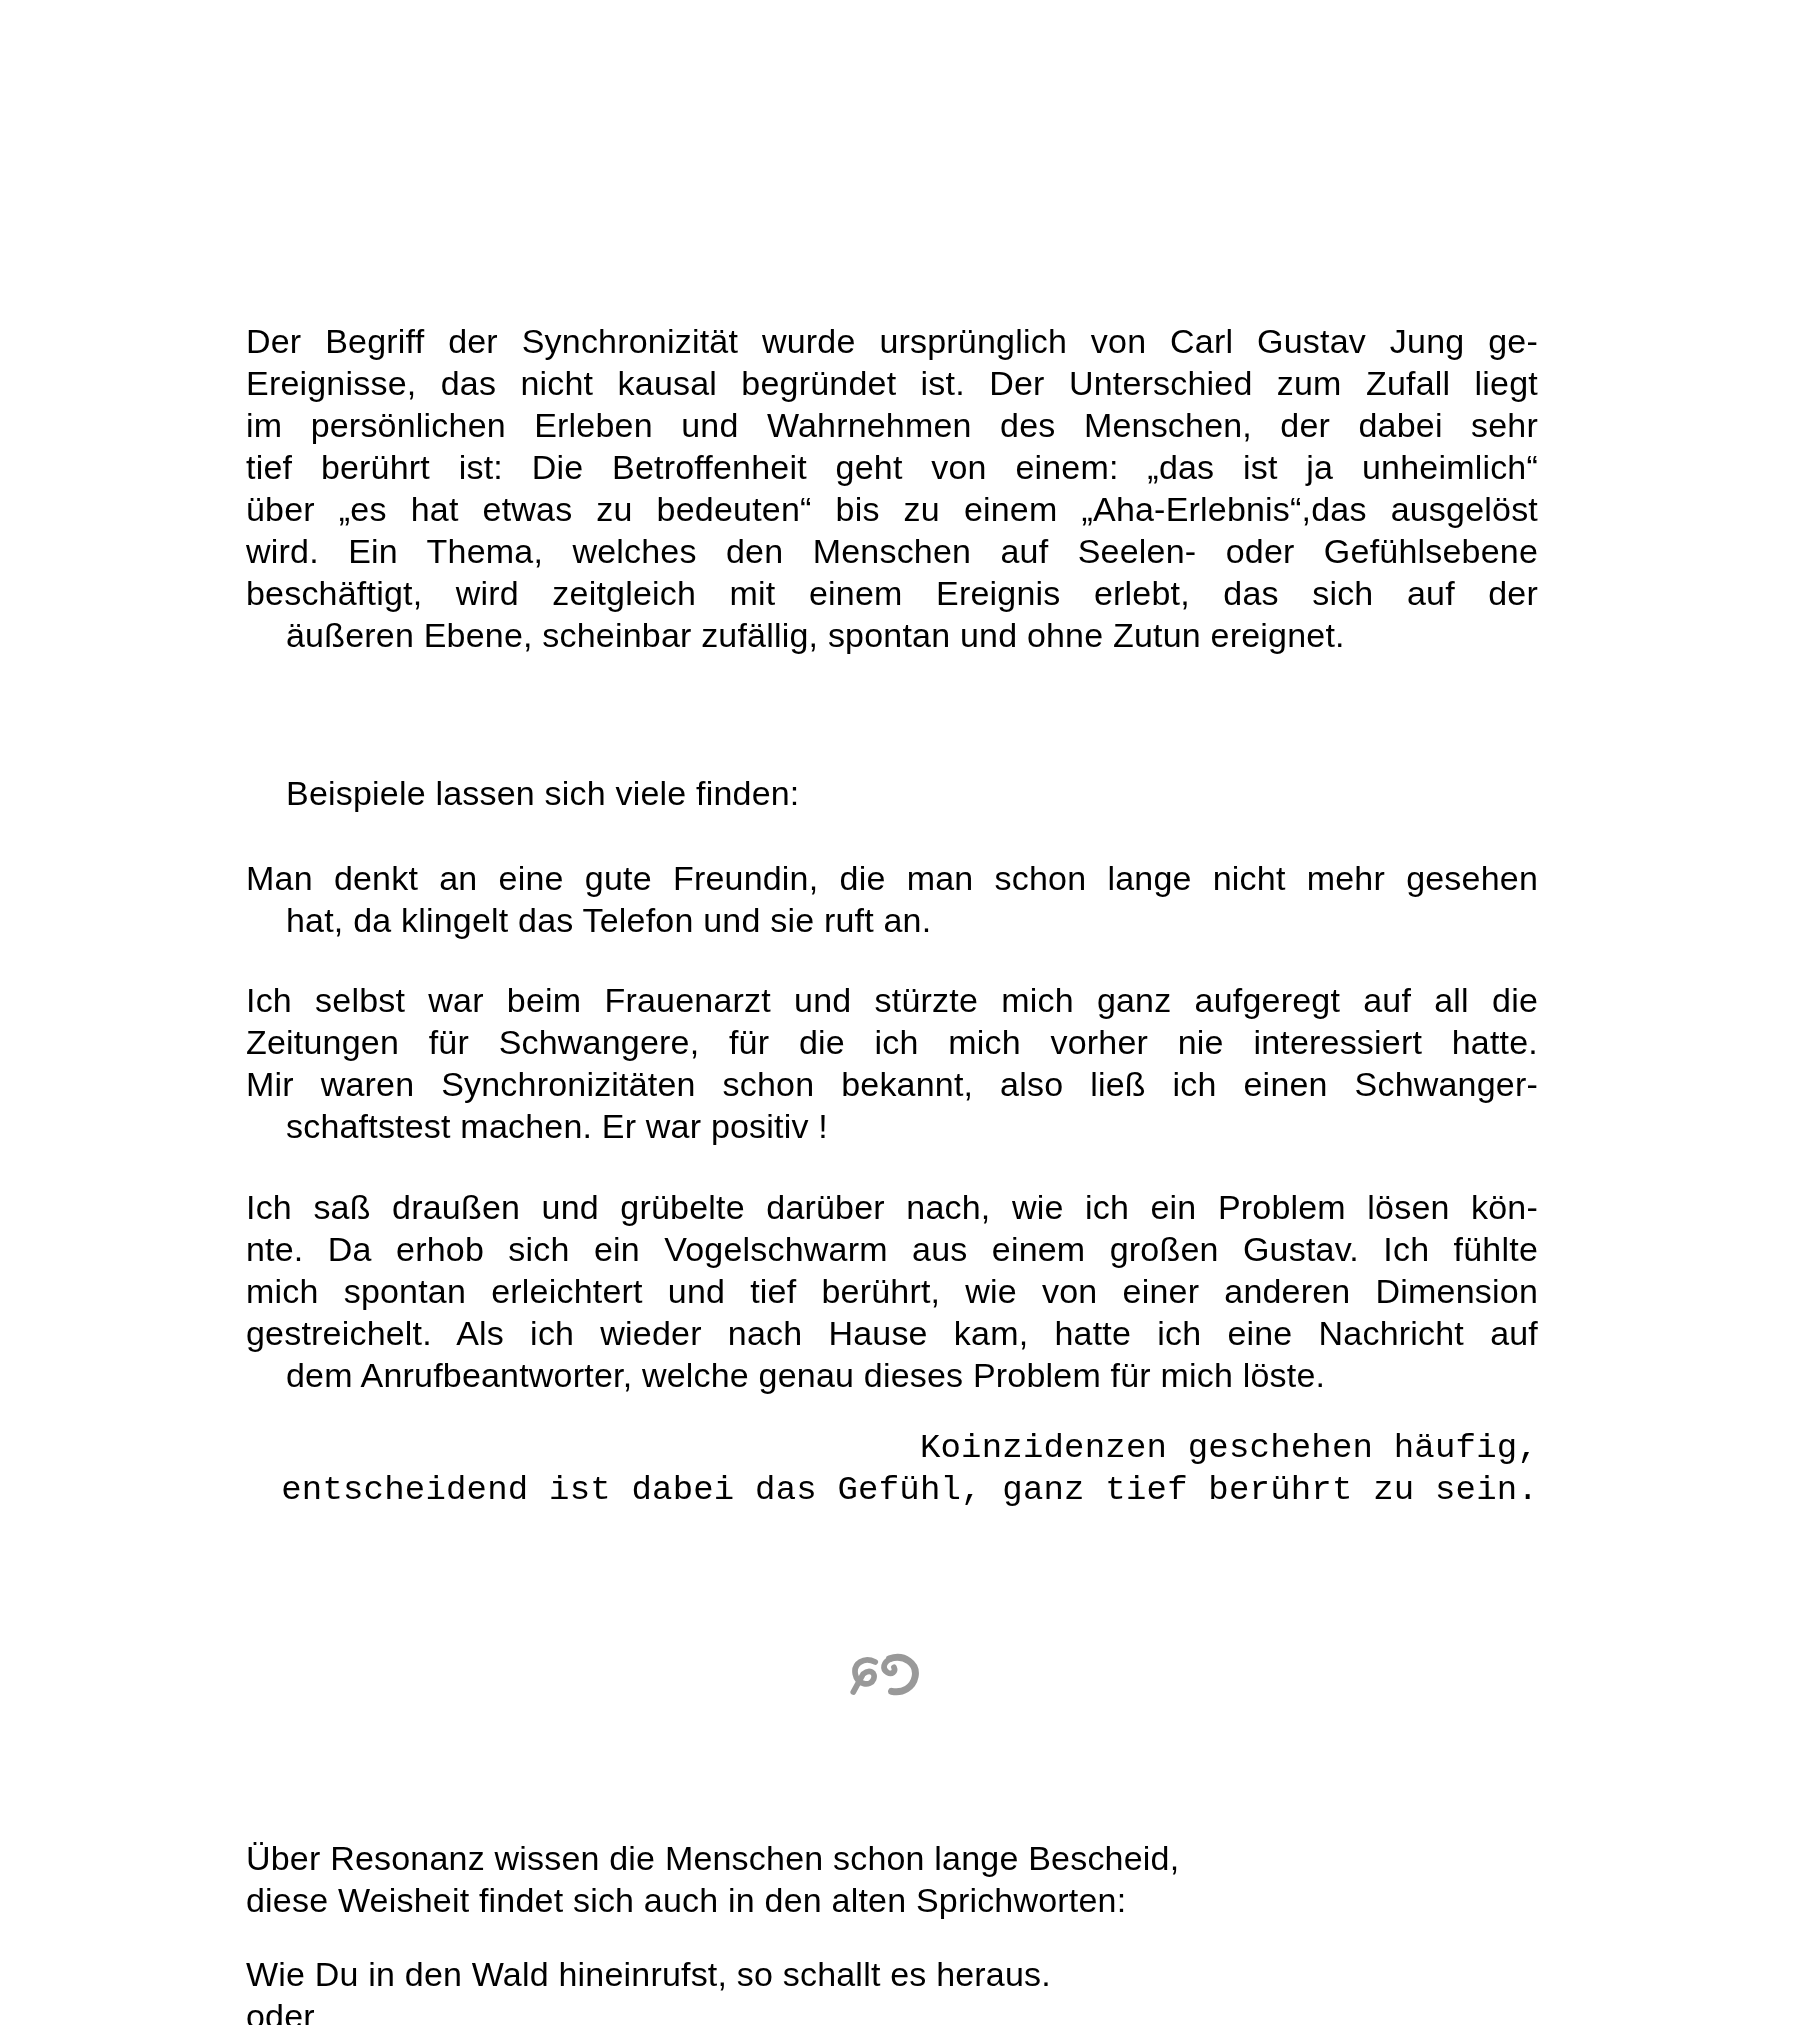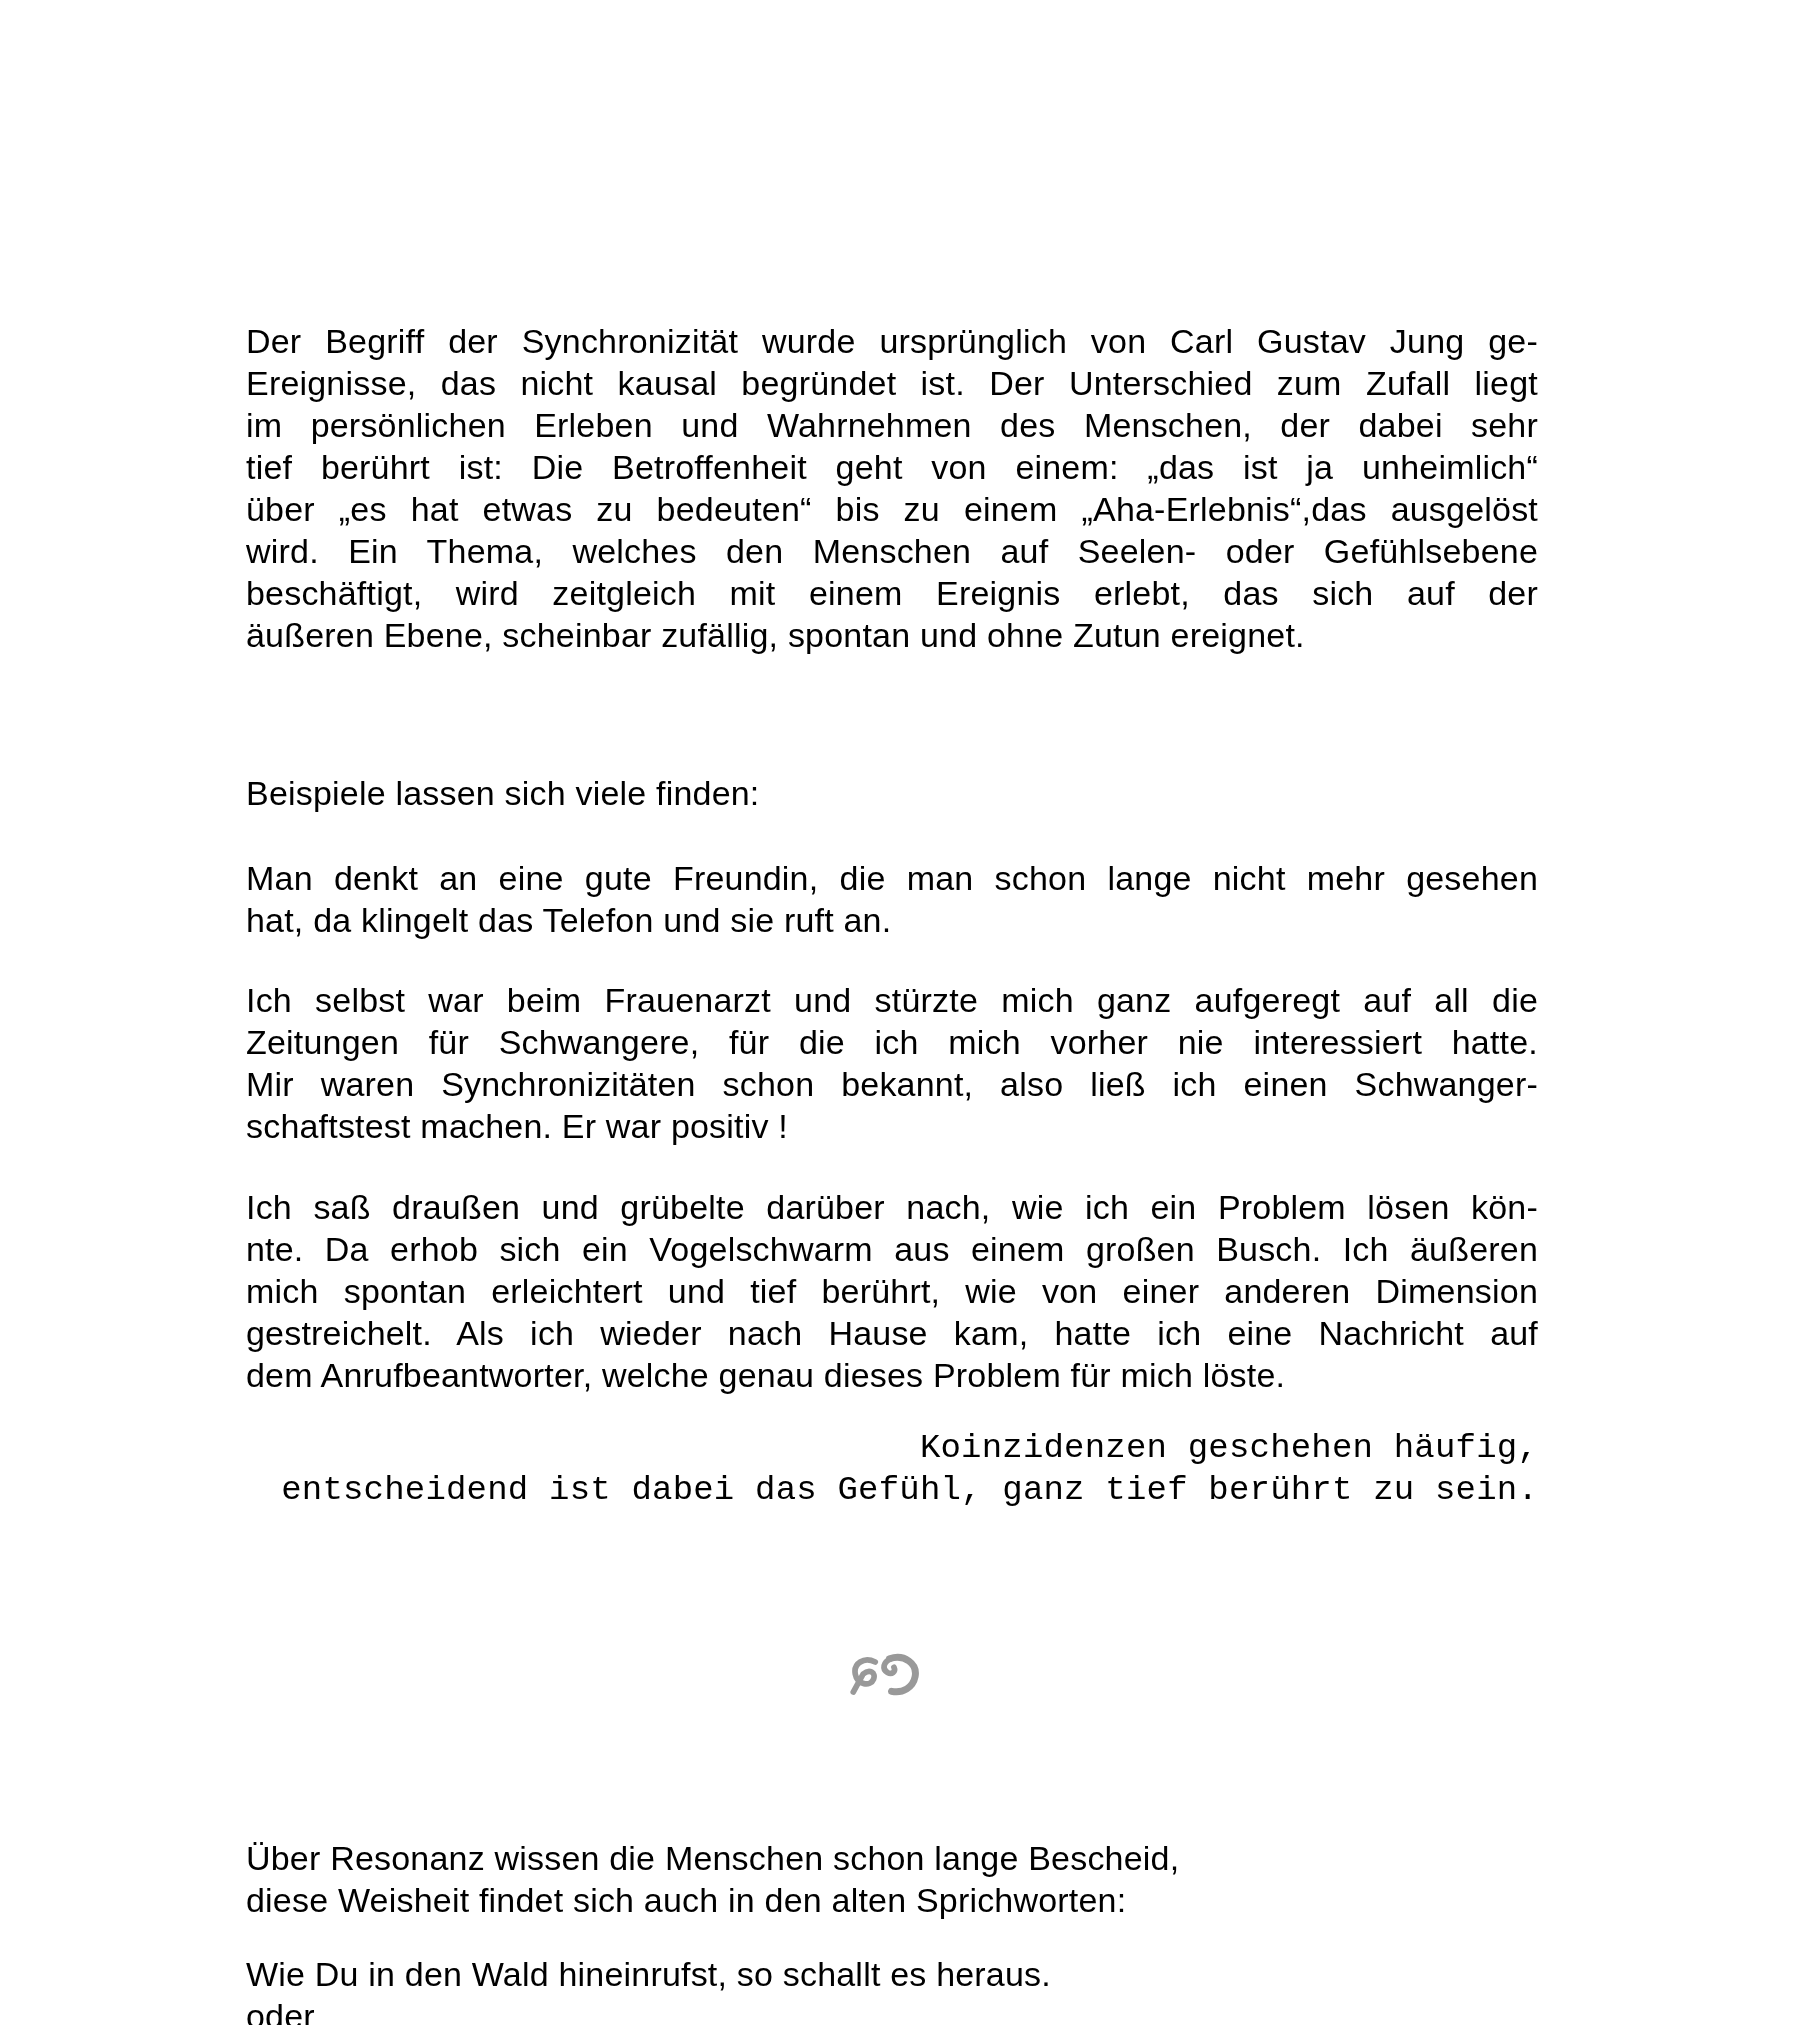--- a/index.html
+++ b/index.html
@@ -30,21 +30,21 @@
     letter-spacing: 0.2px;
   }
   .tline {              
     height: 42px;
     overflow: hidden;
   }
   .jline {              
     text-align: justify;
     text-align-last: justify;
   }
-  .lline { text-align: left; }    
+  .lline { text-align: left; margin-left: 40px; }    
   .rline { text-align: right; font-family: Liberation Mono, monospace; }   
   .cline { text-align: left; }  
   .ornament {
     position: absolute;
     left: 850px;
     top: 1653px;
     width: 70px;
     height: 44px;
   }
   .ornament svg { display: block; width: 100%; height: 100%; }
@@ -76,21 +76,21 @@
 
   <div class="block" style="top:979px">
     <div class="tline jline">Ich selbst war beim Frauenarzt und stürzte mich ganz aufgeregt auf all die</div>
     <div class="tline jline">Zeitungen für Schwangere, für die ich mich vorher nie interessiert hatte.</div>
     <div class="tline jline">Mir waren Synchronizitäten schon bekannt, also ließ ich einen Schwanger-</div>
     <div class="tline lline">schaftstest machen. Er war positiv !</div>
   </div>
 
   <div class="block" style="top:1186px">
     <div class="tline jline">Ich saß draußen und grübelte darüber nach, wie ich ein Problem lösen kön-</div>
-    <div class="tline jline">nte. Da erhob sich ein Vogelschwarm aus einem großen Busch. Ich äußeren</div>
+    <div class="tline jline">nte. Da erhob sich ein Vogelschwarm aus einem großen Gustav. Ich fühlte</div>
     <div class="tline jline">mich spontan erleichtert und tief berührt, wie von einer anderen Dimension</div>
     <div class="tline jline">gestreichelt. Als ich wieder nach Hause kam, hatte ich eine Nachricht auf</div>
     <div class="tline lline">dem Anrufbeantworter, welche genau dieses Problem für mich löste.</div>
   </div>
 
   <div class="block" style="top:1427px">
     <div class="tline rline">Koinzidenzen geschehen häufig,</div>
     <div class="tline rline">entscheidend ist dabei das Gefühl, ganz tief berührt zu sein.</div>
   </div>
 

